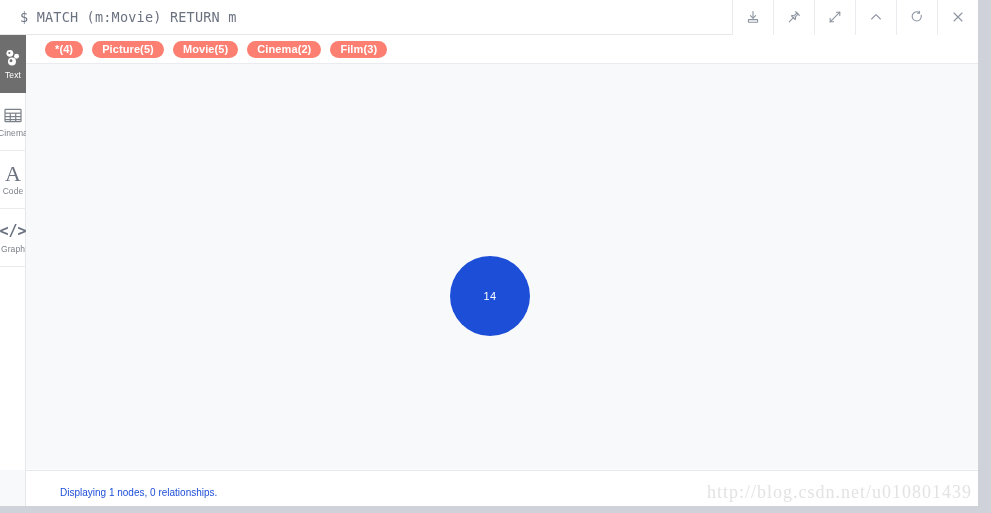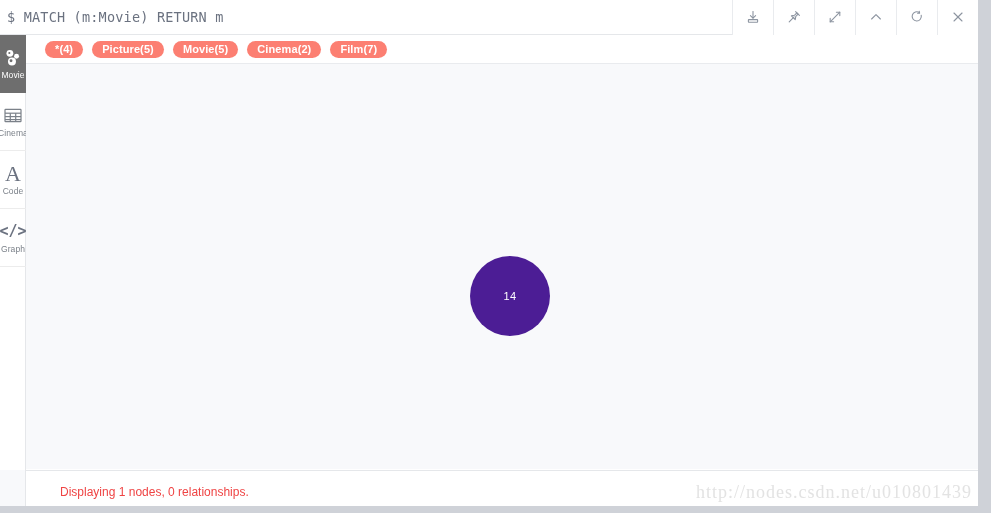--- a/index.html
+++ b/index.html
@@ -25,28 +25,27 @@
     left: 0; top: 0;
     width: 978px;
     height: 35px;
     background: #ffffff;
     border-bottom: 1px solid #e5e7ea;
     display: flex;
     align-items: center;
   }
 
   .query-text {
-    padding-left: 1px;
+    padding-left: 20px;
     font-family: "DejaVu Sans Mono", "Liberation Mono", monospace;
     font-size: 13.5px;
     color: #6b7280;
     letter-spacing: 0.2px;
     white-space: pre;
     flex: 1;
-    margin-left: 6px;
   }
 
   .query-actions {
     display: flex;
     align-items: stretch;
     height: 35px;
   }
 
   .qbtn {
     width: 41px;
@@ -181,22 +180,22 @@
     left: 26px; top: 470px;
     width: 952px;
     height: 43px;
     background: #ffffff;
     border-top: 1px solid #e5e7ea;
     display: flex;
     align-items: center;
   }
   .footer-status {
     padding-left: 34px;
-    font-size: 12px;
-    color: #ef4444;
+    font-size: 10px;
+    color: #1d4ed8;
   }
   .watermark {
     position: absolute;
     right: 6px;
     top: 50%;
     transform: translateY(-50%);
     font-family: "Liberation Serif", serif;
     font-size: 18px;
     letter-spacing: 1px;
     color: #e3e3e3;
@@ -303,21 +302,21 @@
     <div class="side-item active">
       <span class="side-icon">
         <svg width="19" height="19" viewBox="0 0 20 20" fill="none" stroke="#ffffff" stroke-width="1.2">
           <circle cx="6.2" cy="5.6" r="3.6" fill="#ffffff" stroke="none"></circle>
           <circle cx="5.6" cy="5.2" r="1.1" fill="#6e6e6e" stroke="none"></circle>
           <circle cx="13.2" cy="8.6" r="2.6" fill="#ffffff" stroke="none"></circle>
           <circle cx="8.4" cy="14.2" r="4.2" fill="#ffffff" stroke="none"></circle>
           <circle cx="7.4" cy="13.4" r="1.5" fill="#6e6e6e" stroke="none"></circle>
         </svg>
       </span>
-      <span class="side-label">Movie</span>
+      <span class="side-label">Text</span>
     </div>
 
     <div class="side-item">
       <span class="side-icon">
         <svg width="18" height="15" viewBox="0 0 18 15" fill="none" stroke="#7b8189" stroke-width="1.2">
           <rect x="1" y="1.4" width="16" height="12.2" rx="0.6"></rect>
           <path d="M1 5.2 H17"></path>
           <path d="M1 8.6 H17"></path>
           <path d="M1 11.6 H17"></path>
           <path d="M6.3 5.2 V13.6"></path>
@@ -339,34 +338,34 @@
 
   </div>
 
   <div class="results">
 
     <div class="legend">
       <span class="pill">*(4)</span>
       <span class="pill">Picture(5)</span>
       <span class="pill">Movie(5)</span>
       <span class="pill">Cinema(2)</span>
-      <span class="pill">Film(7)</span>
+      <span class="pill">Film(3)</span>
     </div>
 
     <div class="canvas">
-      <div class="node" id="node-0" style="left: 444px; top: 192px; width: 80px; height: 80px; background: #4c1d95;">
+      <div class="node" id="node-0" style="left: 424px; top: 192px; width: 80px; height: 80px; background: #1d4ed8;">
         <span class="node-caption">14</span>
       </div>
     </div>
 
   </div>
 
   <div class="gutter-bottom"></div>
 
   <div class="footer">
     <span class="footer-status">Displaying 1 nodes, 0 relationships.</span>
-    <span class="watermark">http://nodes.csdn.net/u010801439</span>
+    <span class="watermark">http://blog.csdn.net/u010801439</span>
   </div>
 
   <div class="scroll-strip"></div>
   <div class="bottom-strip"></div>
 
 </div>
 
 </body></html>

